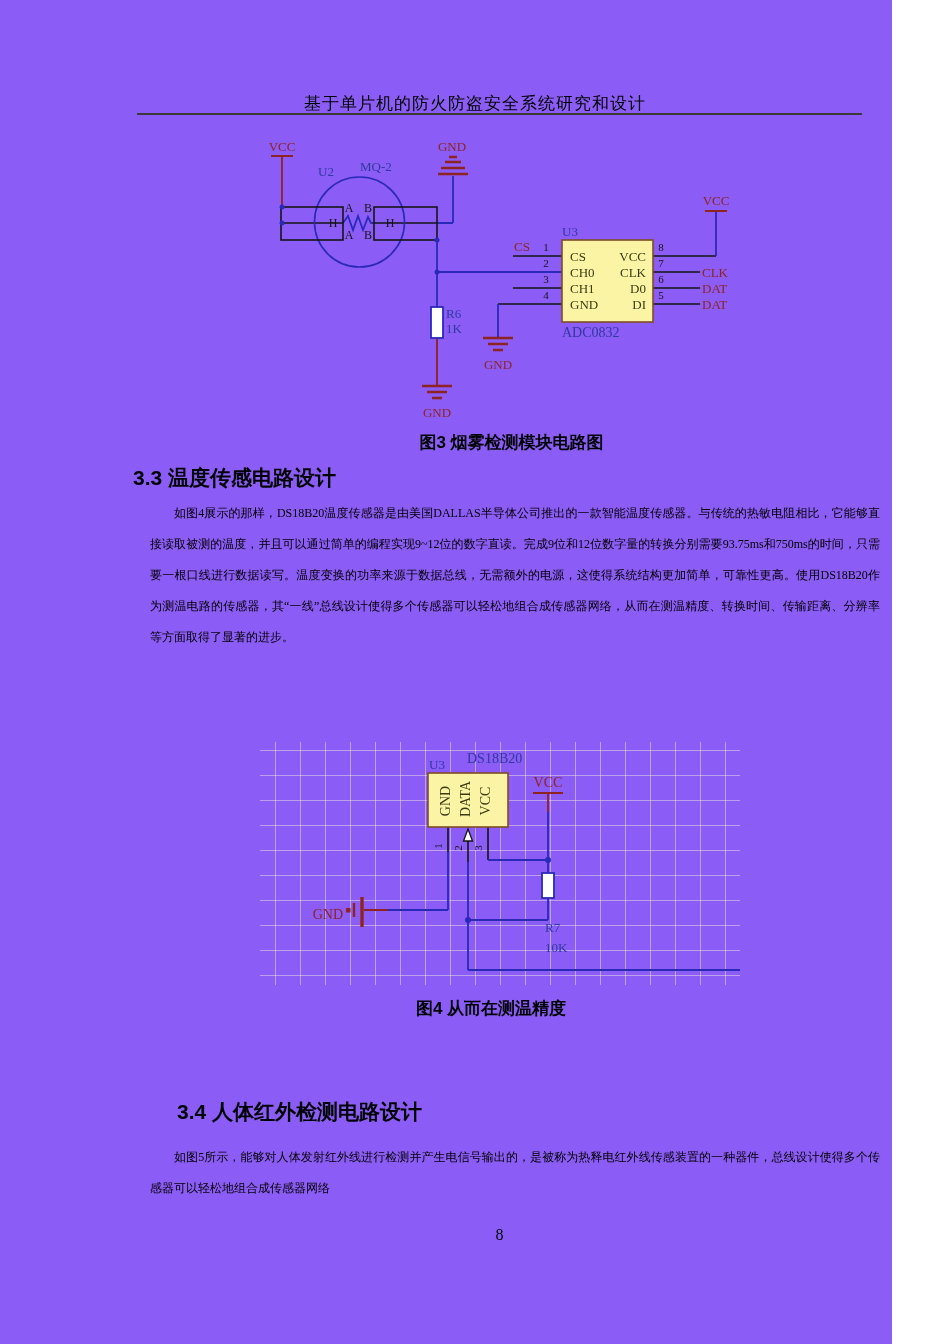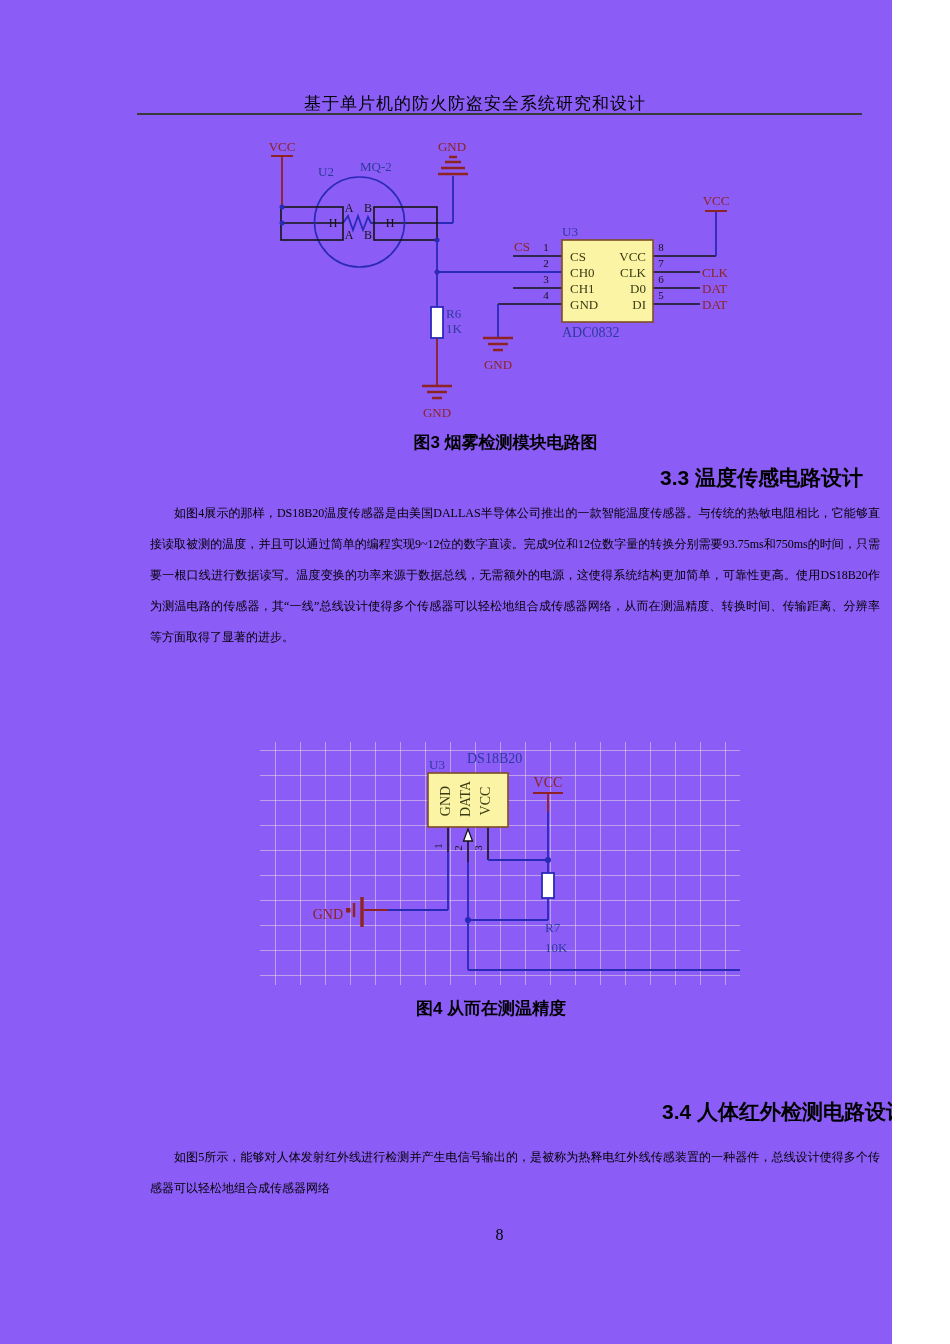--- a/index.html
+++ b/index.html
@@ -7,21 +7,21 @@
     --chip-fill:#fbf4a4; --chip-edge:#7d4e24; --pin-text:#3a3a14;
     --grid:#efe3de; --rule:#3a3a3a;
   }
   html,body{margin:0;padding:0;background:#fff;}
   .page{position:relative;width:892px;height:1344px;background:#8b5cf6;overflow:hidden;
         font-family:"Liberation Serif","DejaVu Serif",serif;color:#000;}
   .header-title{position:absolute;top:92px;left:0;width:950px;text-align:center;
         font-size:17px;letter-spacing:1px;}
   .header-rule{position:absolute;top:113px;left:137px;width:725px;height:2px;background:var(--rule);}
   .sec-heading{position:absolute;left:133px;width:730px;font-size:21px;font-weight:bold;
-        font-family:"Liberation Sans","DejaVu Sans",sans-serif;text-align:right;}
+        font-family:"Liberation Sans","DejaVu Sans",sans-serif;}
   .body-text{position:absolute;left:150px;width:730px;font-size:12px;line-height:31px;
         text-align:justify;text-indent:2em;}
   .fig-caption{position:absolute;font-size:17px;font-weight:bold;text-align:center;
         font-family:"Liberation Sans","DejaVu Sans",sans-serif;}
   .page-number{position:absolute;top:1226px;left:137px;width:725px;text-align:center;font-size:16px;}
   svg{position:absolute;overflow:visible;}
   svg text{font-family:"Liberation Serif","DejaVu Serif",serif;}
   .w{stroke:var(--wire);stroke-width:1.8;fill:none;}
   .wk{stroke:#141414;stroke-width:1.6;fill:none;}
   .wr{stroke:var(--dred);stroke-width:1.8;fill:none;}
@@ -106,21 +106,21 @@
     <text x="702" y="309" class="red f13">DAT</text>
 
     <g>
       <circle class="dot" cx="282" cy="207" r="2.5"></circle>
         <circle class="dot" cx="282" cy="223" r="2.5"></circle>
       <circle class="dot" cx="437" cy="240" r="2.5"></circle>
         <circle class="dot" cx="437" cy="272" r="2.5"></circle>
     </g>
   </svg>
 
-  <div class="fig-caption" style="left:258px;top:431px;width:495px;">图3 烟雾检测模块电路图</div>
+  <div class="fig-caption" style="left:264px;top:431px;width:495px;">图3 烟雾检测模块电路图</div>
 
   <div class="sec-heading" style="top:464px;">3.3 温度传感电路设计</div>
   <div class="body-text" style="top:498px;">如图4展示的那样，DS18B20温度传感器是由美国DALLAS半导体公司推出的一款智能温度传感器。与传统的热敏电阻相比，它能够直接读取被测的温度，并且可以通过简单的编程实现9~12位的数字直读。完成9位和12位数字量的转换分别需要93.75ms和750ms的时间，只需要一根口线进行数据读写。温度变换的功率来源于数据总线，无需额外的电源，这使得系统结构更加简单，可靠性更高。使用DS18B20作为测温电路的传感器，其“一线”总线设计使得多个传感器可以轻松地组合成传感器网络，从而在测温精度、转换时间、传输距离、分辨率等方面取得了显著的进步。</div>
 
   <svg style="left:260px;top:742px;" width="480" height="243" viewBox="260 742 480 243">
     <defs>
       <pattern id="grid4" width="25" height="25" patternUnits="userSpaceOnUse">
         <path class="g-line" d="M25 0H0V25"></path>
       </pattern>
     </defs>

